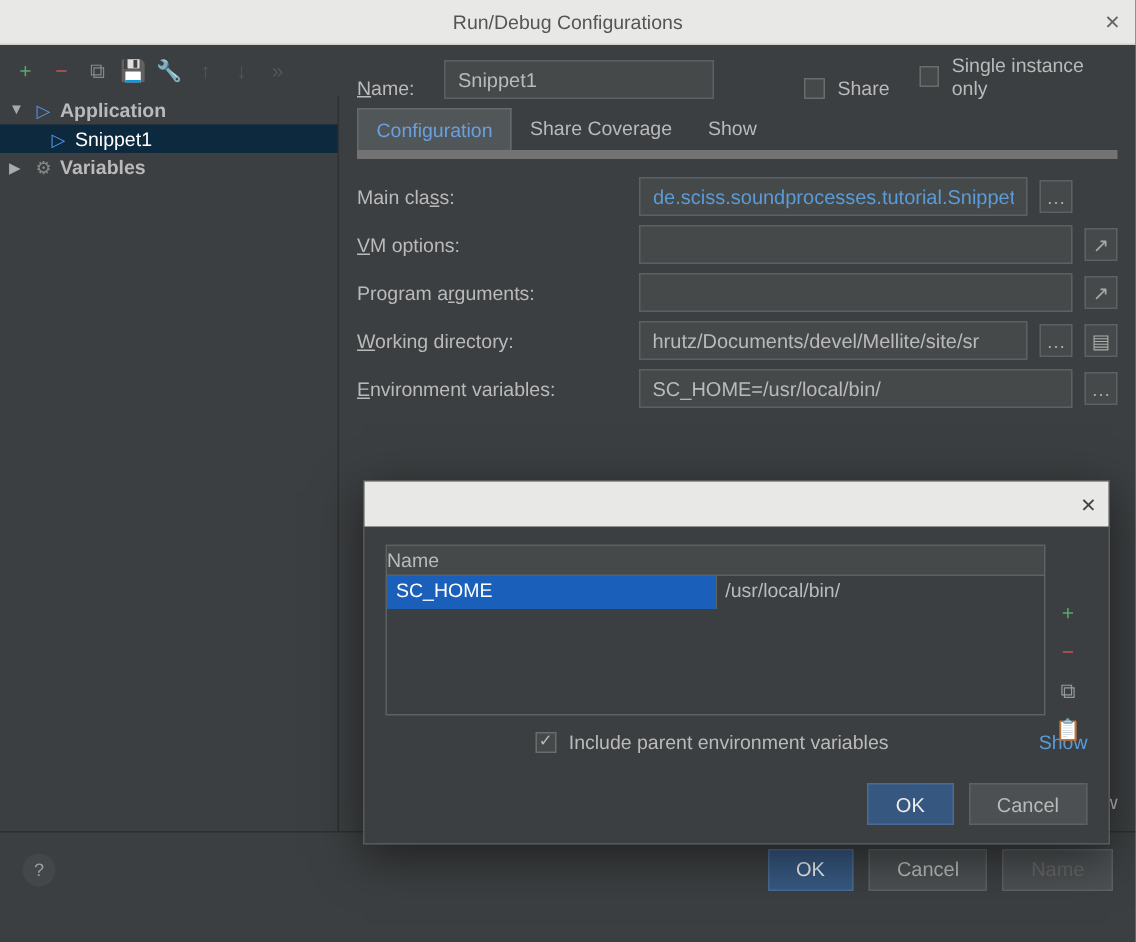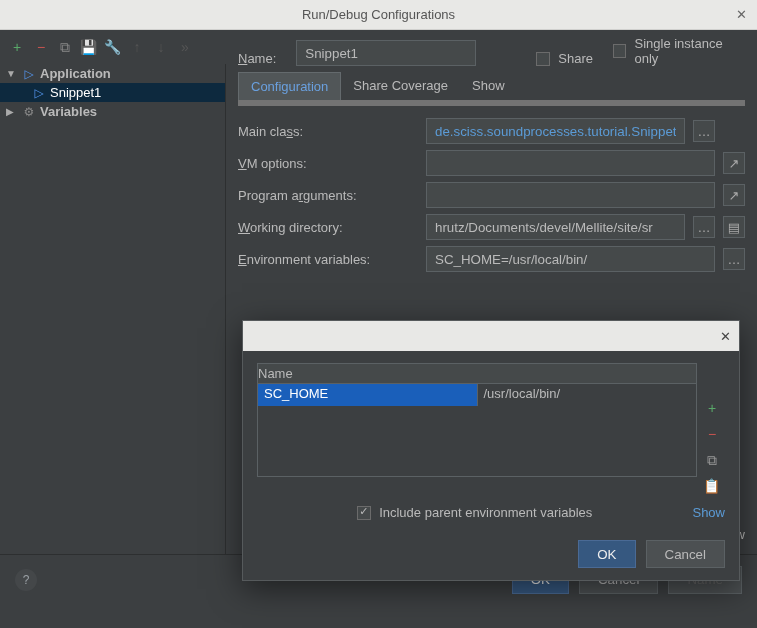--- a/index.html
+++ b/index.html
@@ -52,21 +52,21 @@
     .modal-body{padding:12px 14px}
     .grid{display:flex;border:1px solid #5b6164}
     .gh{display:flex;background:#45494a;border-bottom:1px solid #5b6164}
     .gh div{flex:1;text-align:left;padding:2px 0;color:#bababa}
     .gr{display:flex;height:22px}
     .gr div{flex:1;padding:2px 6px}
     .gr.sel div:first-child{background:#1a5fba;color:#fff}
     .gr div:last-child{border-left:1px solid #5b6164}
     .grid-empty{height:70px;background:#3c3f41}
     .side-icons{position:absolute;right:18px;top:48px;display:flex;flex-direction:column;gap:8px;align-items:center}
-    .modal-opts{display:flex;align-items:center;margin-top:28px}
+    .modal-opts{display:flex;align-items:center;margin-top:10px}
     .show-link{margin-left:auto;color:#5b9bd6;cursor:pointer}
     .modal-btns{display:flex;justify-content:flex-end;gap:10px;margin-top:20px}
     .grid-wrap{flex:1;position:relative;margin-right:28px}
   </style>
 </head>
 <body>
 
 <div class="window">
 
   <div class="titlebar">

